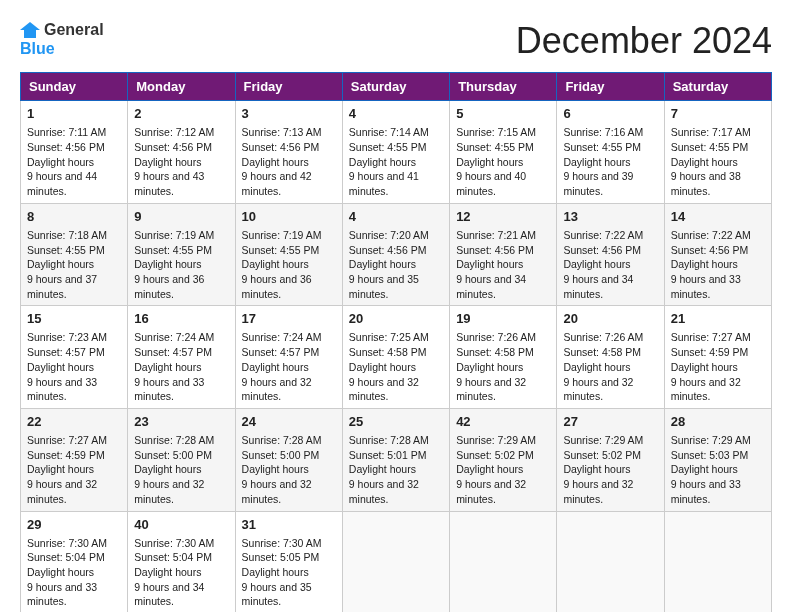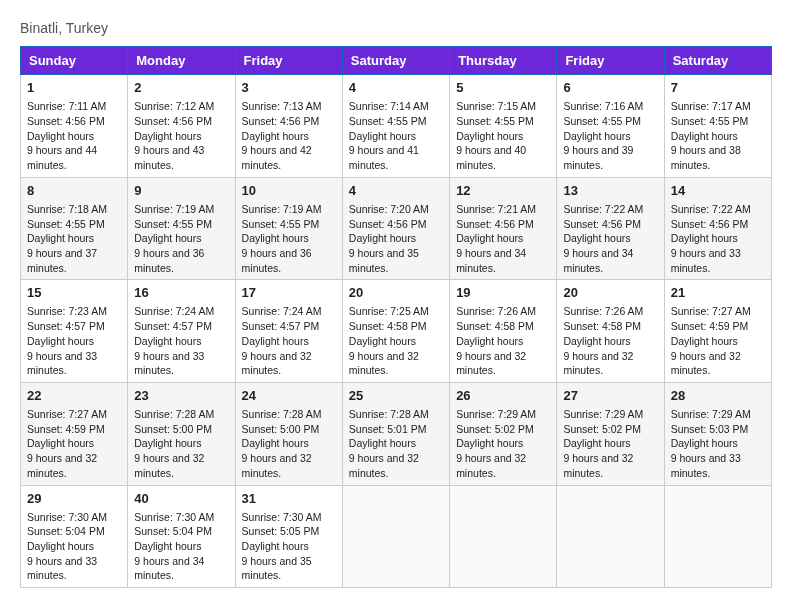--- a/index.html
+++ b/index.html
@@ -31,21 +31,21 @@
     }
     .location {
       font-size: 14px;
       color: #555;
     }
     .calendar {
       width: 100%;
       border-collapse: collapse;
     }
     .calendar th {
-      background: #6d28d9;
+      background: #701a75;
       color: #fff;
       font-size: 13px;
       font-weight: bold;
       padding: 6px 8px;
       text-align: left;
       border: 1px solid #1565C0;
     }
     .calendar td {
       border: 1px solid #ccc;
       vertical-align: top;
@@ -71,22 +71,33 @@
       line-height: 1.4;
     }
     .empty-cell {
       background: #f9f9f9 !important;
     }
   </style>
 </head>
 <body>
 
 <div class="header">
+  <div class="logo">
+  <div class="logo-wrapper">
+    <div class="logo-top">
+      <svg width="20" height="20" viewBox="0 0 20 20">
+        <polygon points="10,2 20,10 16,10 16,18 4,18 4,10 0,10" fill="#2196F3"></polygon>
+      </svg>
+      <span>General</span>
+    </div>
+    <div class="logo-bottom">Blue</div>
+  </div>
+</div>
   <div class="title-block">
-    <div class="location">Binatli, Turkey</div>
+    <div class="month-title">December 2024</div>
   </div>
 </div>
 
 <table class="calendar">
   <thead>
     <tr id="header-row">
         <th>Sunday</th>
         <th>Monday</th>
         <th>Friday</th>
         <th>Saturday</th>
@@ -172,21 +183,21 @@
         <td>
           <div class="cell-content"><span class="day-num">23</span>Sunrise: 7:28 AM<br>Sunset: 5:00 PM<br>Daylight hours<br>9 hours and 32 minutes.</div>
         </td>
         <td>
           <div class="cell-content"><span class="day-num">24</span>Sunrise: 7:28 AM<br>Sunset: 5:00 PM<br>Daylight hours<br>9 hours and 32 minutes.</div>
         </td>
         <td>
           <div class="cell-content"><span class="day-num">25</span>Sunrise: 7:28 AM<br>Sunset: 5:01 PM<br>Daylight hours<br>9 hours and 32 minutes.</div>
         </td>
         <td>
-          <div class="cell-content"><span class="day-num">26</span>Sunrise: 7:29 AM<br>Sunset: 5:02 PM<br>Daylight hours<br>9 hours and 32 minutes.</div>
+          <div class="cell-content"><span class="day-num">42</span>Sunrise: 7:29 AM<br>Sunset: 5:02 PM<br>Daylight hours<br>9 hours and 32 minutes.</div>
         </td>
         <td>
           <div class="cell-content"><span class="day-num">27</span>Sunrise: 7:29 AM<br>Sunset: 5:02 PM<br>Daylight hours<br>9 hours and 32 minutes.</div>
         </td>
         <td>
           <div class="cell-content"><span class="day-num">28</span>Sunrise: 7:29 AM<br>Sunset: 5:03 PM<br>Daylight hours<br>9 hours and 33 minutes.</div>
         </td>
       </tr>
       <tr>
         <td>

